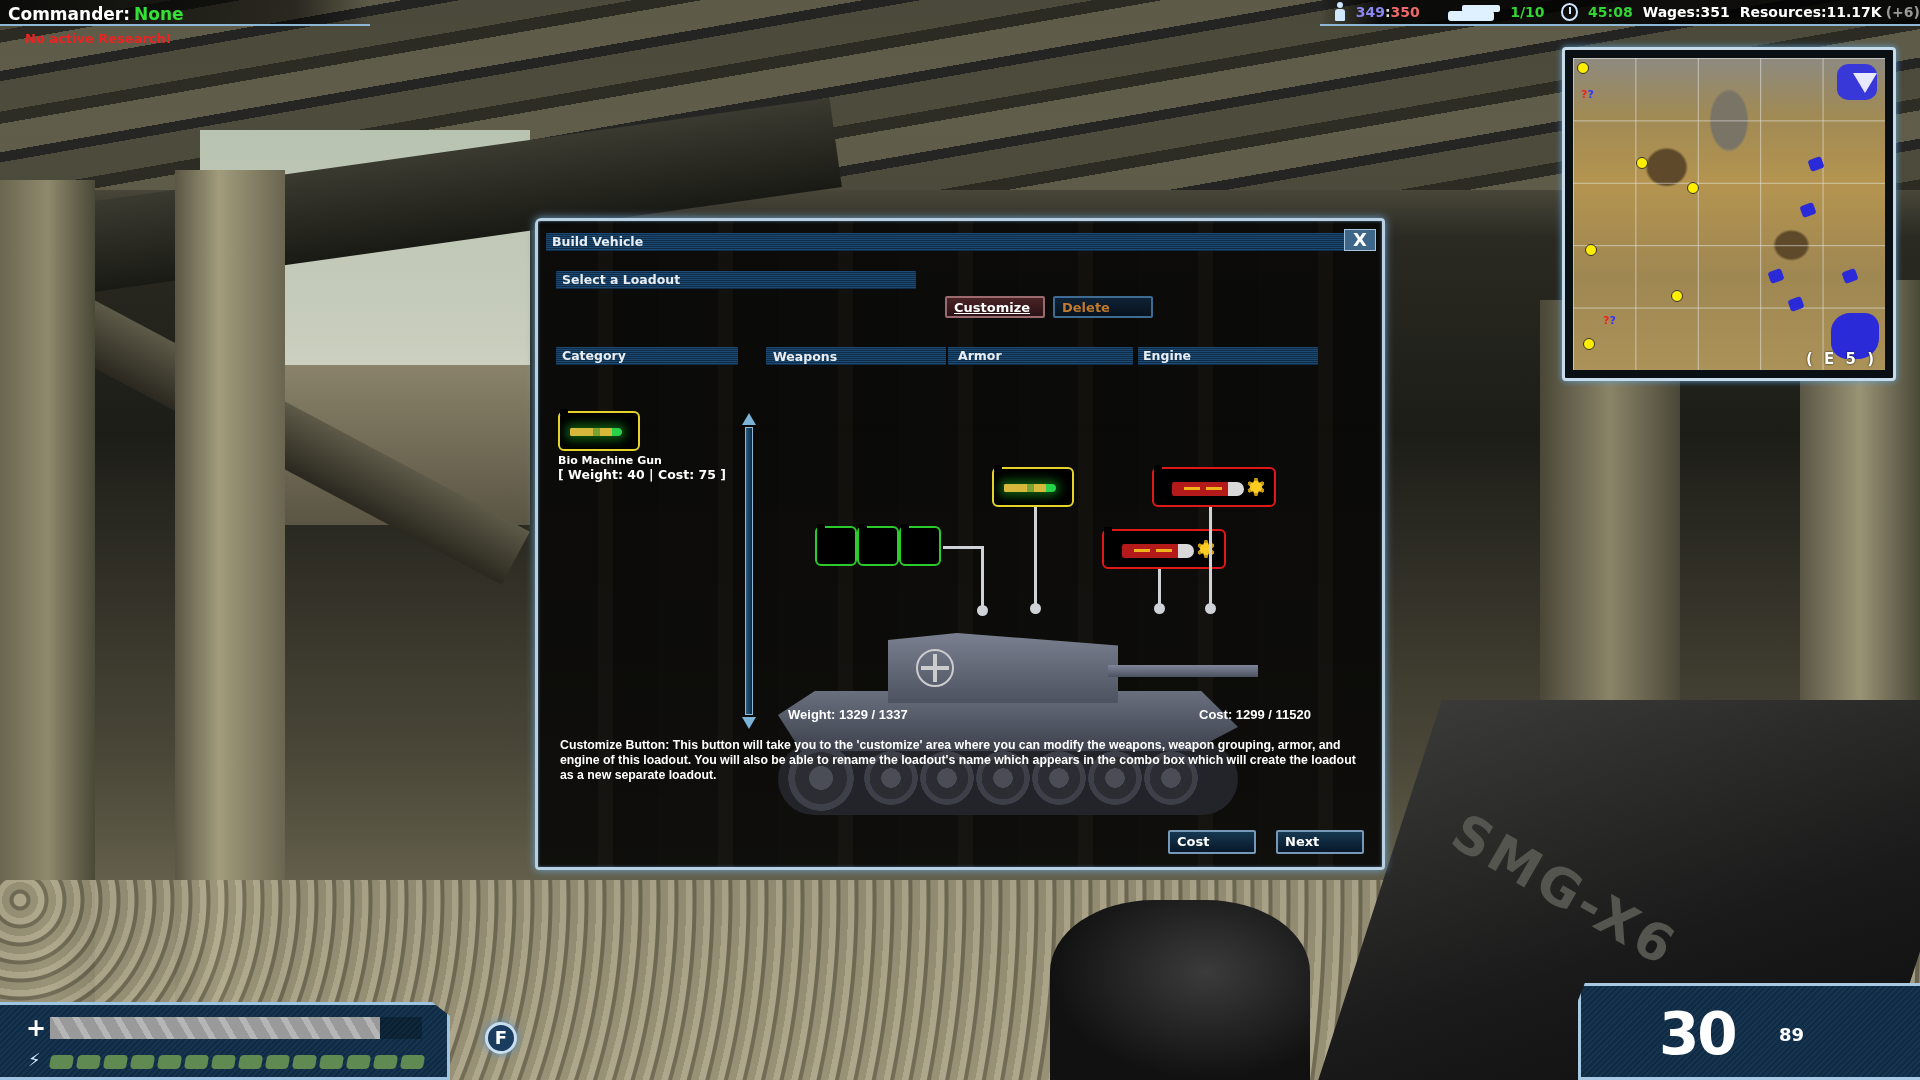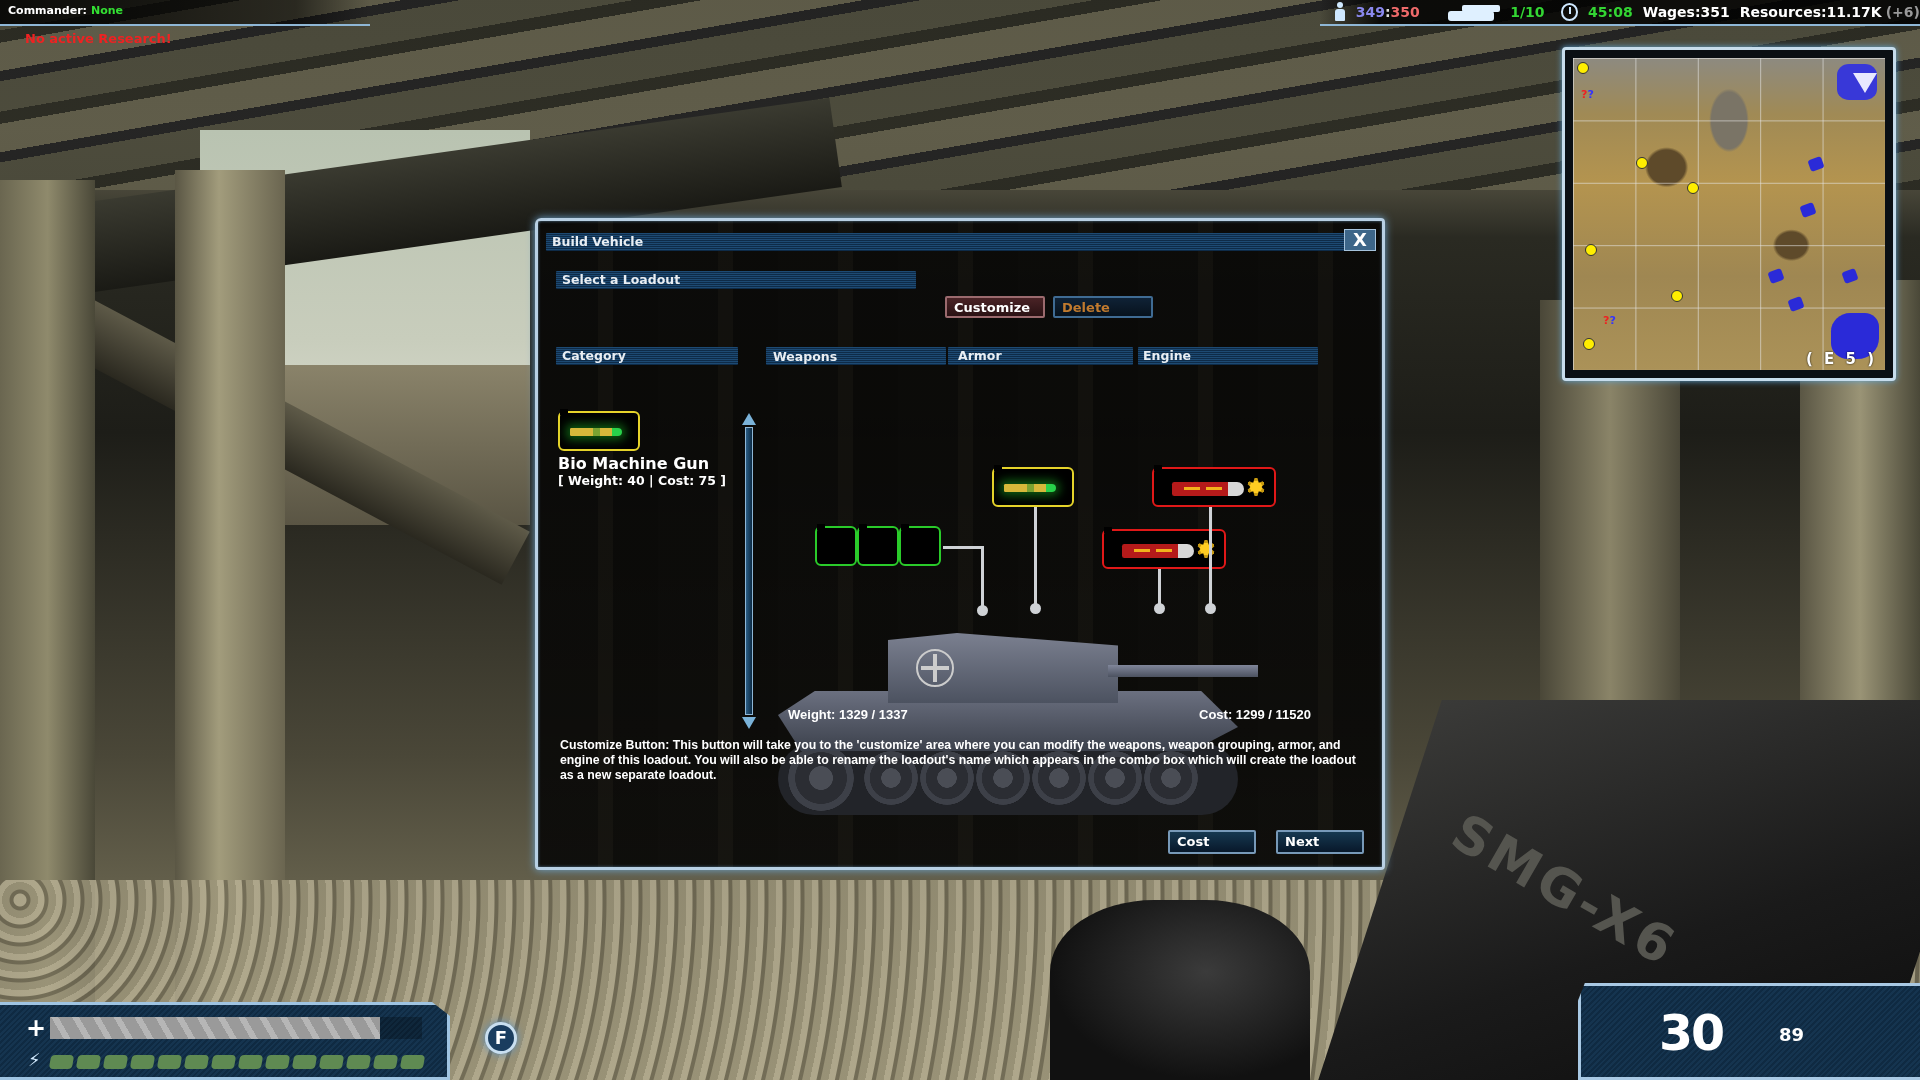--- a/index.html
+++ b/index.html
@@ -22,21 +22,21 @@
   .pillar-r2 { position: absolute; left: 1800px; top: 280px; width: 120px; height: 800px; background: linear-gradient(90deg,#5a5644,#9a9476 50%,#4a4838); }
   .building { position: absolute; left: 280px; top: 365px; width: 250px; height: 160px; background: linear-gradient(180deg,#8a836a,#5a5544); }
   .floor { position: absolute; left: 0; top: 880px; width: 1920px; height: 200px;
     background: repeating-radial-gradient(circle at 20px 20px, #b8b094 0 6px, #6d6752 7px 10px, #9c957a 11px 18px); opacity: .8; }
   .gun { position: absolute; left: 1380px; top: 700px; width: 560px; height: 380px;
     background: linear-gradient(160deg,#3a3a38,#1a1a1a 60%,#0e0e0e); transform: skewX(-18deg); }
   .gun-label { position: absolute; left: 1440px; top: 860px; font-size: 52px; font-weight: bold; color: #55554f; transform: rotate(30deg); letter-spacing: 4px; }
   .glove { position: absolute; left: 1050px; top: 900px; width: 260px; height: 180px; background: radial-gradient(ellipse at 60% 40%, #3b3b3b, #111 70%); border-radius: 40% 40% 0 0; }
   .cmd-bar { position: absolute; left: 0; top: 0; width: 370px; height: 26px;
     background: linear-gradient(90deg, rgba(0,0,0,.85), rgba(0,0,0,.55) 80%, rgba(0,0,0,0));
-    border-bottom: 2px solid #8fb7d6; padding: 4px 8px; font-size: 11px; font-weight: bold; }
+    border-bottom: 2px solid #8fb7d6; padding: 4px 8px; font-size: 17px; font-weight: bold; }
   .cmd-label { color: #ffffff; }
   .cmd-value { color: #33e033; margin-left: 4px; }
   .research { position: absolute; left: 25px; top: 31px; font-size: 13px; font-weight: bold; color: #ee2222; }
 
   .stat-bar { position: absolute; right: 0; top: 0; width: 600px; height: 26px;
     background: linear-gradient(90deg, rgba(0,0,0,0), rgba(0,0,0,.85) 10%);
     border-bottom: 2px solid #8fb7d6; display: flex; align-items: center; gap: 10px; padding-left: 14px; font-size: 14px; font-weight: bold; }
   .stat-bar .pop-a { color: #8a88ee; }
   .stat-bar .pop-sep { color: #ddd; }
   .stat-bar .pop-b { color: #ee6a6a; }
@@ -83,40 +83,40 @@
   .stripe { position: absolute; height: 18px;
     background: repeating-linear-gradient(180deg, #1d4a73 0 1px, #0e2b48 1px 2px); border-radius: 1px; }
   .stripe-label { position: absolute; font-size: 12.5px; font-weight: bold; color: #e9eef3; }
 
   .close-btn { position: absolute; right: 6px; top: 8px; width: 32px; height: 22px; background: #3d6689; border: 1px solid #a6c3dc; color: #fff; font-weight: bold; font-size: 18px; line-height: 20px; text-align: center; cursor: pointer; }
 
   .loadout-select { position: absolute; left: 14px; top: 72px; width: 370px; height: 26px; background: rgba(10,10,10,.95); display: flex; align-items: center; justify-content: space-between; padding: 0 6px 0 10px; font-size: 13px; font-weight: bold; cursor: pointer; }
   .dropdown-arrow { width: 0; height: 0; border-left: 7px solid transparent; border-right: 7px solid transparent; border-top: 8px solid #fff; }
 
   .btn { position: absolute; height: 22px; font-size: 13px; font-weight: bold; padding: 2px 7px; cursor: pointer; border-radius: 2px; }
-  .btn-customize { left: 407px; top: 75px; width: 100px; background: linear-gradient(180deg,#4a2326,#2a1214); border: 2px solid #9b6a6e; color: #fff; }
+  .btn-customize { left: 407px; top: 75px; width: 100px; background: linear-gradient(180deg,#4a2326,#2a1214); border: 2px solid #9b6a6e; color: #fff; text-decoration: underline; }
   .btn-delete { left: 515px; top: 75px; width: 100px; background: linear-gradient(180deg,#0f2236,#07121d); border: 2px solid #3f6b93; color: #c07a2e; }
   .btn-nav { width: 88px; height: 24px; background: linear-gradient(180deg,#163850,#08182a); border: 2px solid #7799b8; color: #fff; }
 
   
   .item-list { position: absolute; left: 20px; top: 190px; width: 190px; height: 320px; }
   .item { position: absolute; left: 0; width: 190px; cursor: pointer; }
   .slot { position: relative; border: 2px solid; border-radius: 6px; background: #000; }
   .slot.yellow { border-color: #e5d32a; }
   .slot.red { border-color: #e01818; }
   .slot.green { border-color: #2acb2a; }
   .slot::before, .slot::after { content: ""; position: absolute; top: -4px; width: 8px; height: 6px; background: #000; }
   .bullet-green { position: absolute; left: 10px; top: 15px; width: 52px; height: 8px; border-radius: 2px 6px 6px 2px;
     background: linear-gradient(90deg,#d6b83a 0 45%, #7aa331 45% 58%, #d6b83a 58% 80%, #28d14a 80%); box-shadow: 0 0 10px 4px rgba(30,200,40,.45); }
   .bullet-red { position: absolute; left: 18px; top: 13px; width: 72px; height: 14px; border-radius: 3px 9px 9px 3px;
     background: linear-gradient(90deg,#b51a1a 0 78%, #d8d8d8 78%); }
   .bullet-red::before { content: ""; position: absolute; left: 12px; top: 5px; width: 42px; height: 3px; background: repeating-linear-gradient(90deg,#f2b21c 0 16px, transparent 16px 22px); }
   .burst { position: absolute; right: 4px; top: 4px; width: 28px; height: 28px;
     background: radial-gradient(circle,#ffcc22 0 30%, #c89a10 31% 45%, transparent 46%); clip-path: polygon(50% 0,60% 35%,100% 20%,70% 50%,100% 80%,60% 65%,50% 100%,40% 65%,0 80%,30% 50%,0 20%,40% 35%); }
-  .item-name { font-size: 16px; font-weight: bold; margin-top: 3px; white-space: nowrap; }
+  .item-name { font-size: 11px; font-weight: bold; margin-top: 3px; white-space: nowrap; }
   .item-stats { font-size: 12.5px; font-weight: bold; white-space: nowrap; }
 
   .scrollbar { position: absolute; left: 204px; top: 192px; width: 14px; height: 316px; cursor: pointer; }
   .scroll-up { position: absolute; left: 0; top: 0; width: 0; height: 0; border-left: 7px solid transparent; border-right: 7px solid transparent; border-bottom: 12px solid #7ab2d8; }
   .scroll-down { position: absolute; left: 0; bottom: 0; width: 0; height: 0; border-left: 7px solid transparent; border-right: 7px solid transparent; border-top: 12px solid #7ab2d8; }
   .scroll-track { position: absolute; left: 3px; top: 14px; width: 8px; height: 288px; background: linear-gradient(90deg,#2a5d85,#0c2a43); border: 1px solid #8fb7d6; }
 
   
   .tank-view { position: absolute; left: 230px; top: 130px; width: 600px; height: 390px; }
   .tank-hull { position: absolute; left: 10px; top: 340px; width: 460px; height: 60px; background: linear-gradient(180deg,#6b7080,#3c414c); clip-path: polygon(0 40%, 8% 0, 92% 0, 100% 60%, 90% 100%, 5% 100%); }
@@ -144,21 +144,21 @@
   .health-bar { position: absolute; left: 50px; top: 12px; width: 330px; height: 22px; background: repeating-linear-gradient(60deg,#9a9a9a 0 12px,#b6b6b6 12px 18px); clip-path: polygon(0 0,100% 0,100% 100%,0 100%); }
   .health-empty { position: absolute; left: 380px; top: 12px; width: 42px; height: 22px; background: rgba(0,0,0,.25); }
   .energy-icon { position: absolute; left: 28px; top: 44px; font-size: 18px; color: #d6ecff; }
   .energy-bar { position: absolute; left: 50px; top: 50px; display: flex; gap: 4px; }
   .energy-seg { width: 23px; height: 14px; background: #5f8a52; border-radius: 4px; transform: skewX(-10deg); }
   .faction-badge { position: absolute; left: 485px; top: 1022px; width: 32px; height: 32px; border-radius: 50%; background: #1a3d5f; border: 3px solid #c9dff0; color: #fff; font-weight: bold; font-size: 18px; text-align: center; line-height: 26px; box-shadow: 0 0 8px #5b8fbf; }
 
   .ammo { position: absolute; left: 1578px; top: 983px; width: 342px; height: 97px;
     background: repeating-linear-gradient(135deg, #15344f 0 2px, #0f2a42 2px 4px); border: 3px solid #a9c9e4; border-right: none;
     clip-path: polygon(2% 0, 100% 0, 100% 100%, 0 100%, 0 18%); }
-  .ammo-clip { position: absolute; left: 78px; top: 16px; font-family: "DejaVu Sans", sans-serif; font-size: 49px; font-weight: bold; color: #fff; line-height: 64px; letter-spacing: -2px; }
+  .ammo-clip { position: absolute; left: 78px; top: 16px; font-family: "DejaVu Sans", sans-serif; font-size: 58px; font-weight: bold; color: #fff; line-height: 64px; letter-spacing: -2px; }
   .ammo-reserve { position: absolute; left: 198px; top: 38px; font-family: "DejaVu Sans", sans-serif; font-size: 18px; font-weight: bold; color: #fff; }
 </style>
 </head>
 <body>
 
 <div class="world">
   <div class="ceiling"></div>
   <div class="sky"></div>
   <div class="building"></div>
   <div class="beam1"></div>

